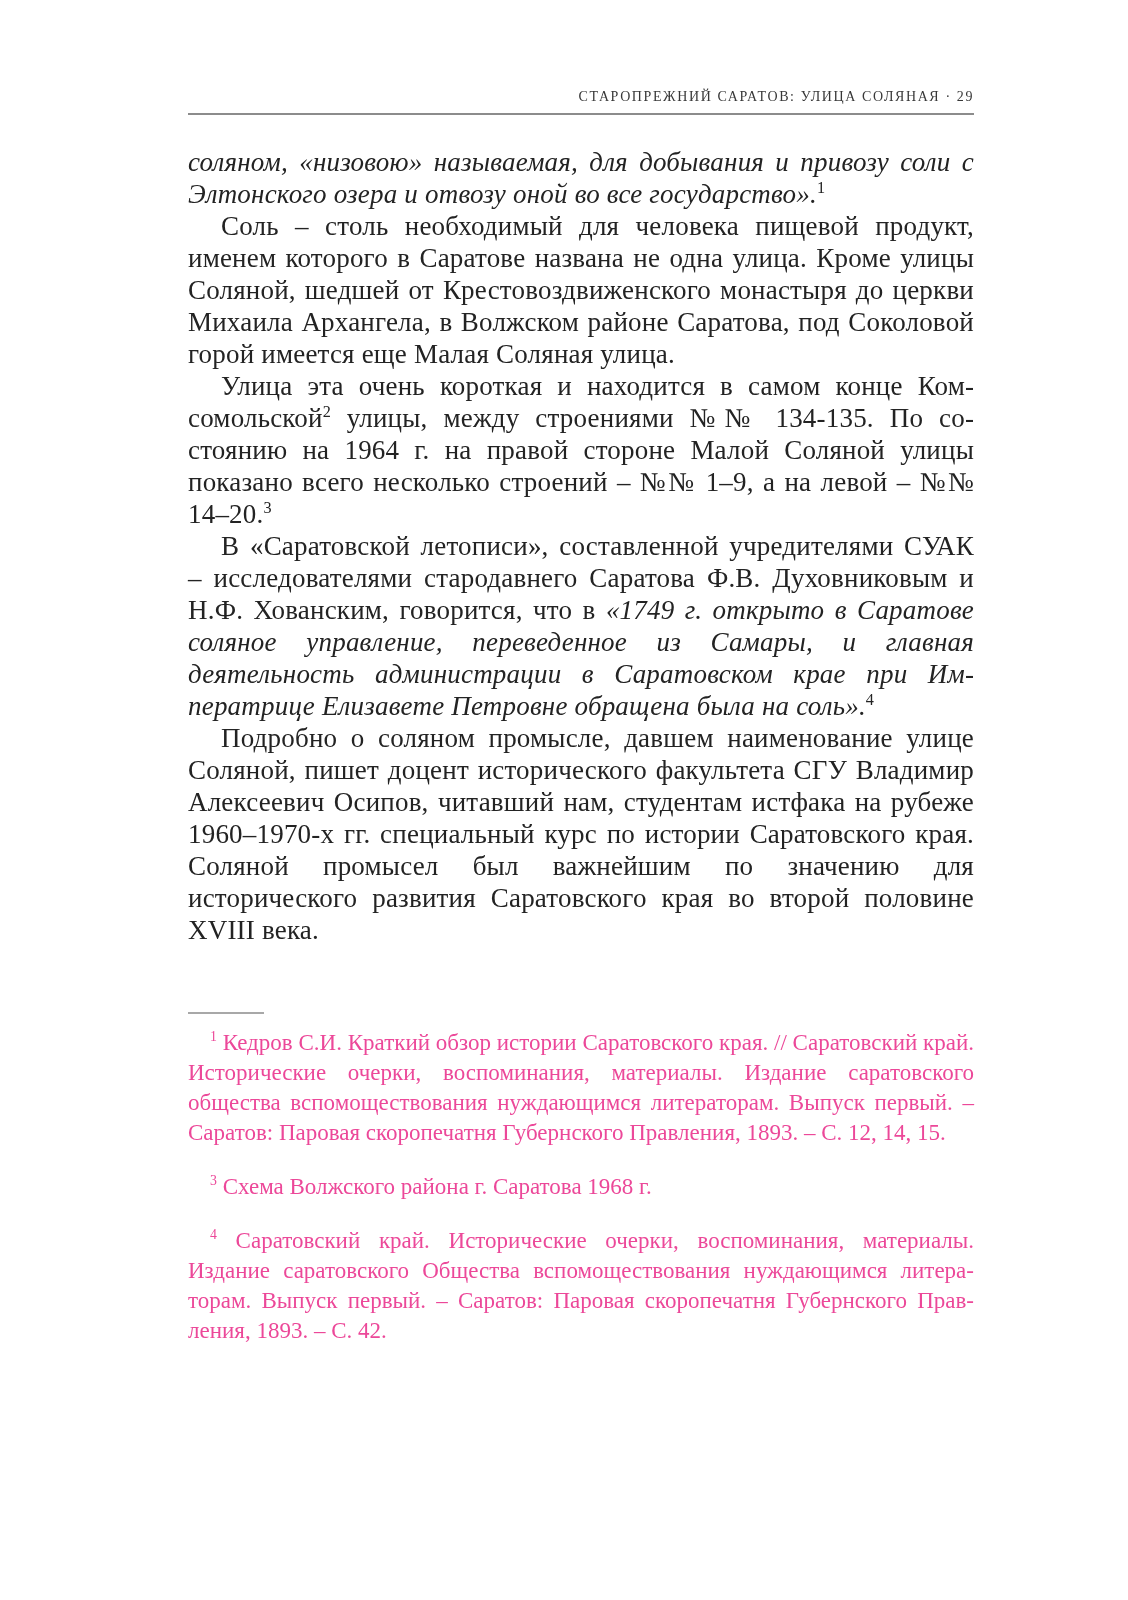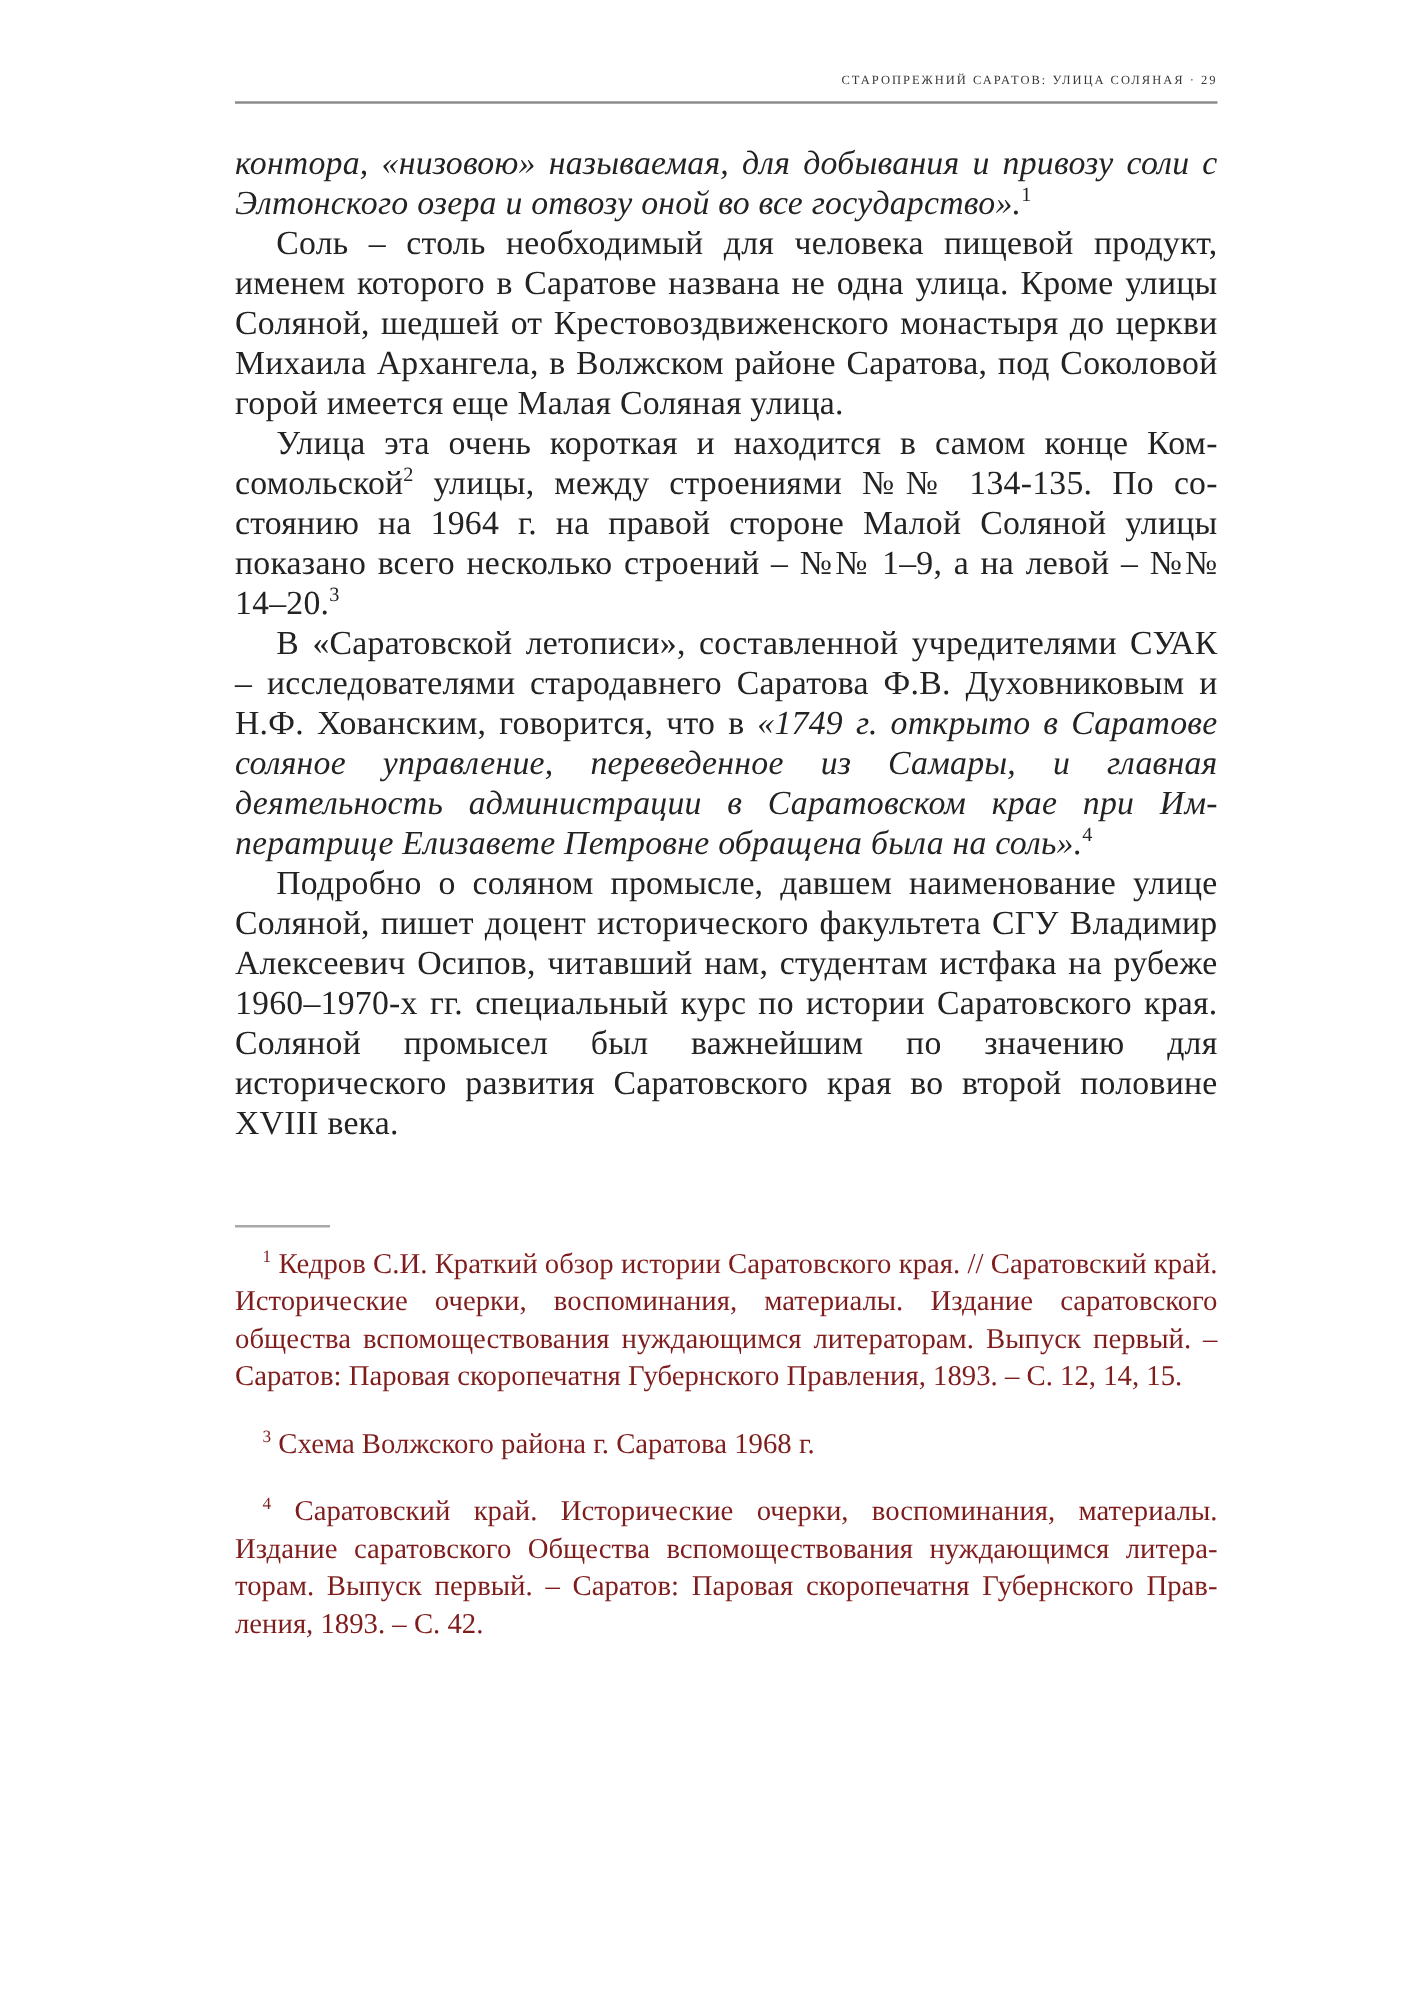--- a/index.html
+++ b/index.html
@@ -20,23 +20,23 @@
     height: 1600px;
     background: #ffffff;
   }
   .content {
     position: absolute;
     left: 188px;
     top: 0;
     width: 786px;
   }
   .running-header {
-    padding-top: 56px;
+    padding-top: 88px;
     text-align: right;
-    font-size: 10px;
+    font-size: 14px;
     line-height: 18px;
     letter-spacing: 1.6px;
     color: #383838;
     white-space: nowrap;
   }
   .header-rule {
     margin-top: 7px;
     border-top: 2px solid #8c8c8c;
     height: 0;
   }
@@ -76,21 +76,21 @@
     height: 0;
     margin: 0 0 14px 0;
   }
   .footnote {
     margin: 0 0 24px 0;
     padding: 0;
     font-size: 23px;
     line-height: 30px;
     text-align: justify;
     text-indent: 22px;
-    color: #7f1d1d;
+    color: #ec4899;
     -webkit-hyphens: manual;
     hyphens: manual;
   }
   .footnote:last-child {
     margin-bottom: 0;
   }
   .footnote sup {
     font-size: 60%;
     line-height: 0;
     vertical-align: super;
@@ -104,21 +104,21 @@
 
     <header class="running-header">
       <span>СТАРОПРЕЖНИЙ САРАТОВ: УЛИЦА СОЛЯНАЯ</span>
       <span>·</span>
       <span>29</span>
     </header>
 
     <div class="header-rule"></div>
 
     <main class="body-text">
-      <p class="no-indent"><span class="italic">контора, «низовою» называемая, для добывания и привозу соли с Элтонского озера и отвозу оной во все государство».</span><sup class="fn-ref">1</sup></p>
+      <p class="no-indent"><span class="italic">соляном, «низовою» называемая, для добывания и привозу соли с Элтонского озера и отвозу оной во все государство».</span><sup class="fn-ref">1</sup></p>
       <p><span>Соль – столь необходимый для человека пищевой продукт, именем которого в Саратове названа не одна улица. Кроме ули­цы Соляной, шедшей от Крестовоздвиженского монастыря до церкви Михаила Архангела, в Волжском районе Саратова, под Соколовой горой имеется еще Малая Соляная улица.</span></p>
       <p><span>Улица эта очень короткая и находится в самом конце Ком­сомольской</span><sup class="fn-ref">2</sup><span> улицы, между строениями №№ 134-135. По со­стоянию на 1964 г. на правой стороне Малой Соляной улицы показано всего несколько строений – №№ 1–9, а на левой – №№ 14–20.</span><sup class="fn-ref">3</sup></p>
       <p><span>В «Саратовской летописи», составленной учредителями СУАК – исследователями стародавнего Саратова Ф.В. Духовни­ковым и Н.Ф. Хованским, говорится, что в </span><span class="italic">«1749 г. открыто в Саратове соляное управление, переведенное из Самары, и глав­ная деятельность администрации в Саратовском крае при Им­ператрице Елизавете Петровне обращена была на соль».</span><sup class="fn-ref">4</sup></p>
       <p><span>Подробно о соляном промысле, давшем наименование ули­це Соляной, пишет доцент исторического факультета СГУ Вла­димир Алексеевич Осипов, читавший нам, студентам истфака на рубеже 1960–1970-х гг. специальный курс по истории Сара­товского края. Соляной промысел был важнейшим по значению для исторического развития Саратовского края во второй поло­вине XVIII века.</span></p>
     </main>
 
     <footer class="footnotes">
       <div class="fn-rule"></div>
 
       <p class="footnote"><sup>1</sup> <span>Кедров С.И. Краткий обзор истории Саратовского края. // Саратовский край. Исторические очерки, воспоминания, материалы. Издание саратовского общества вспомоществования нуждающимся литераторам. Выпуск первый. – Саратов: Паровая скоропечатня Губернского Правления, 1893. – С. 12, 14, 15.</span></p>

